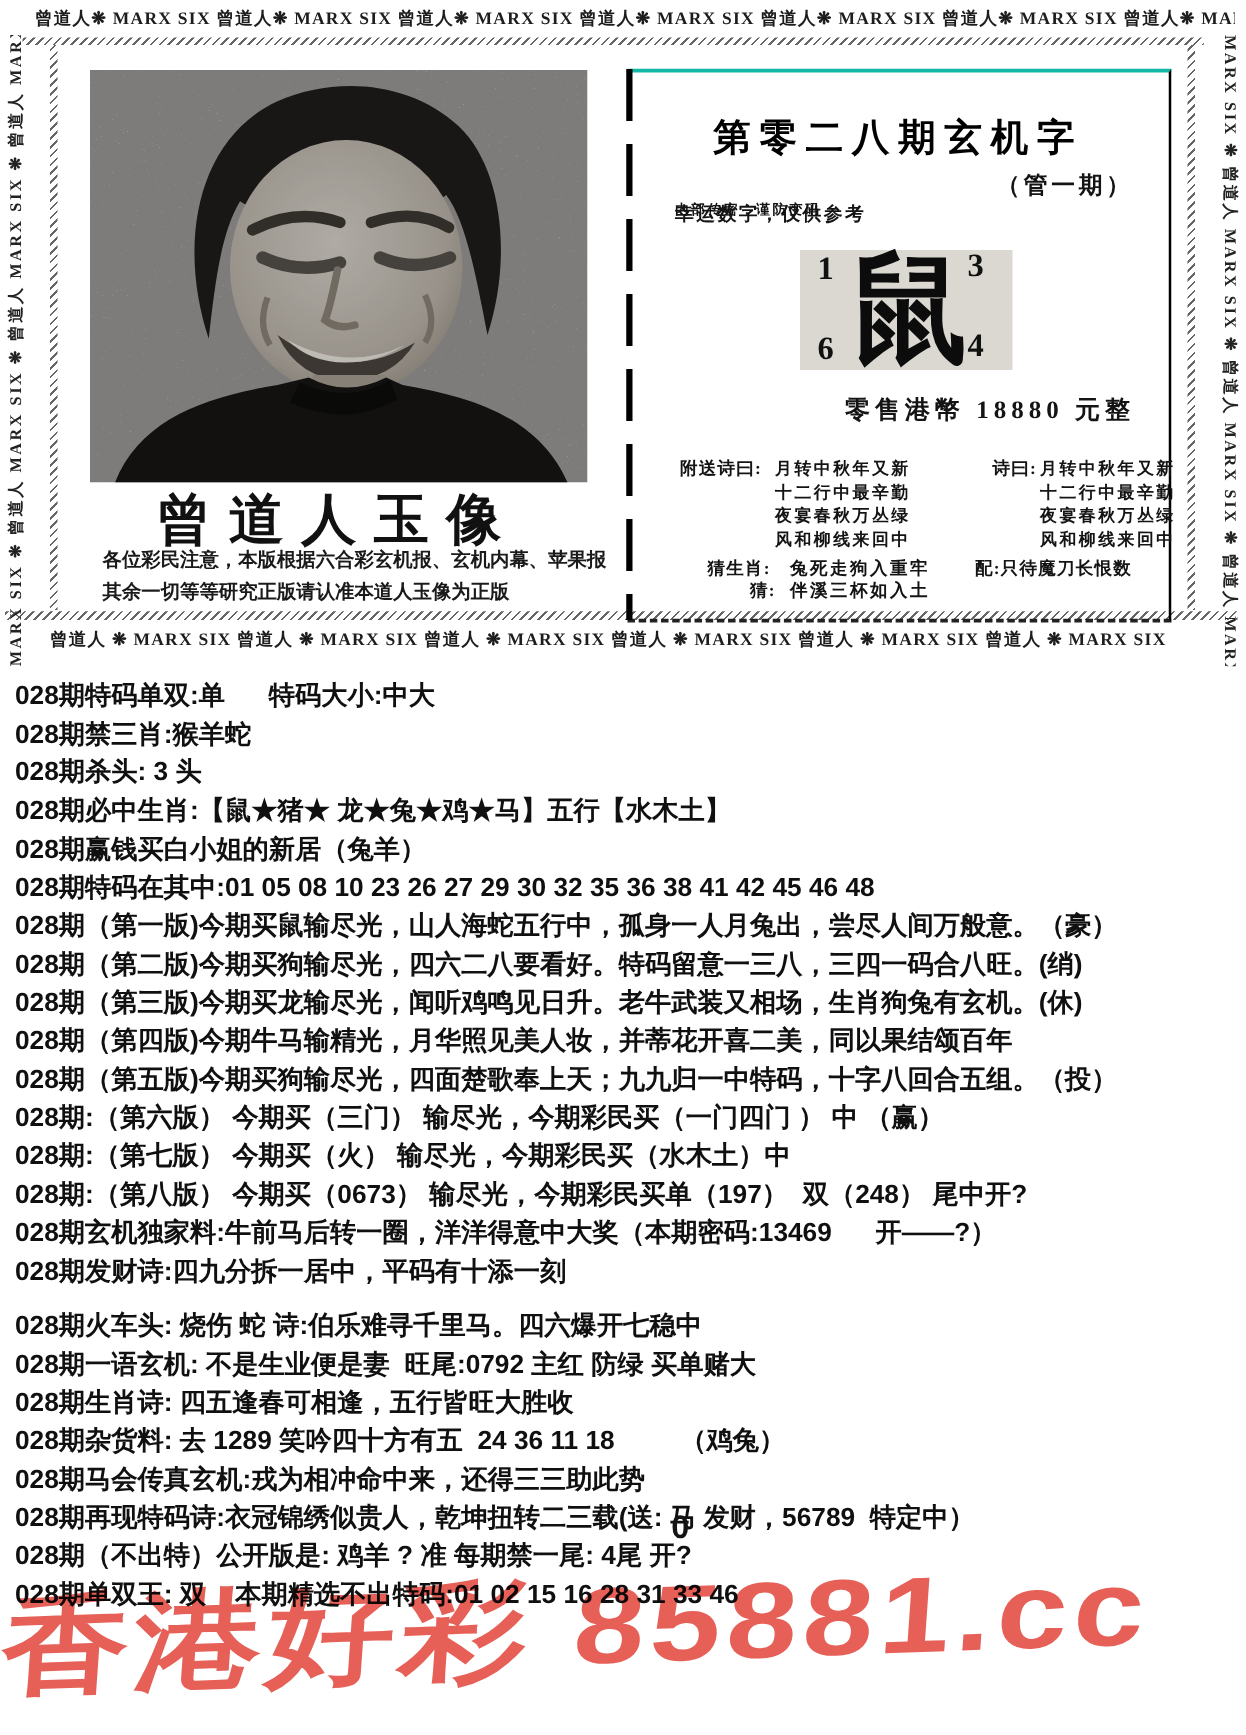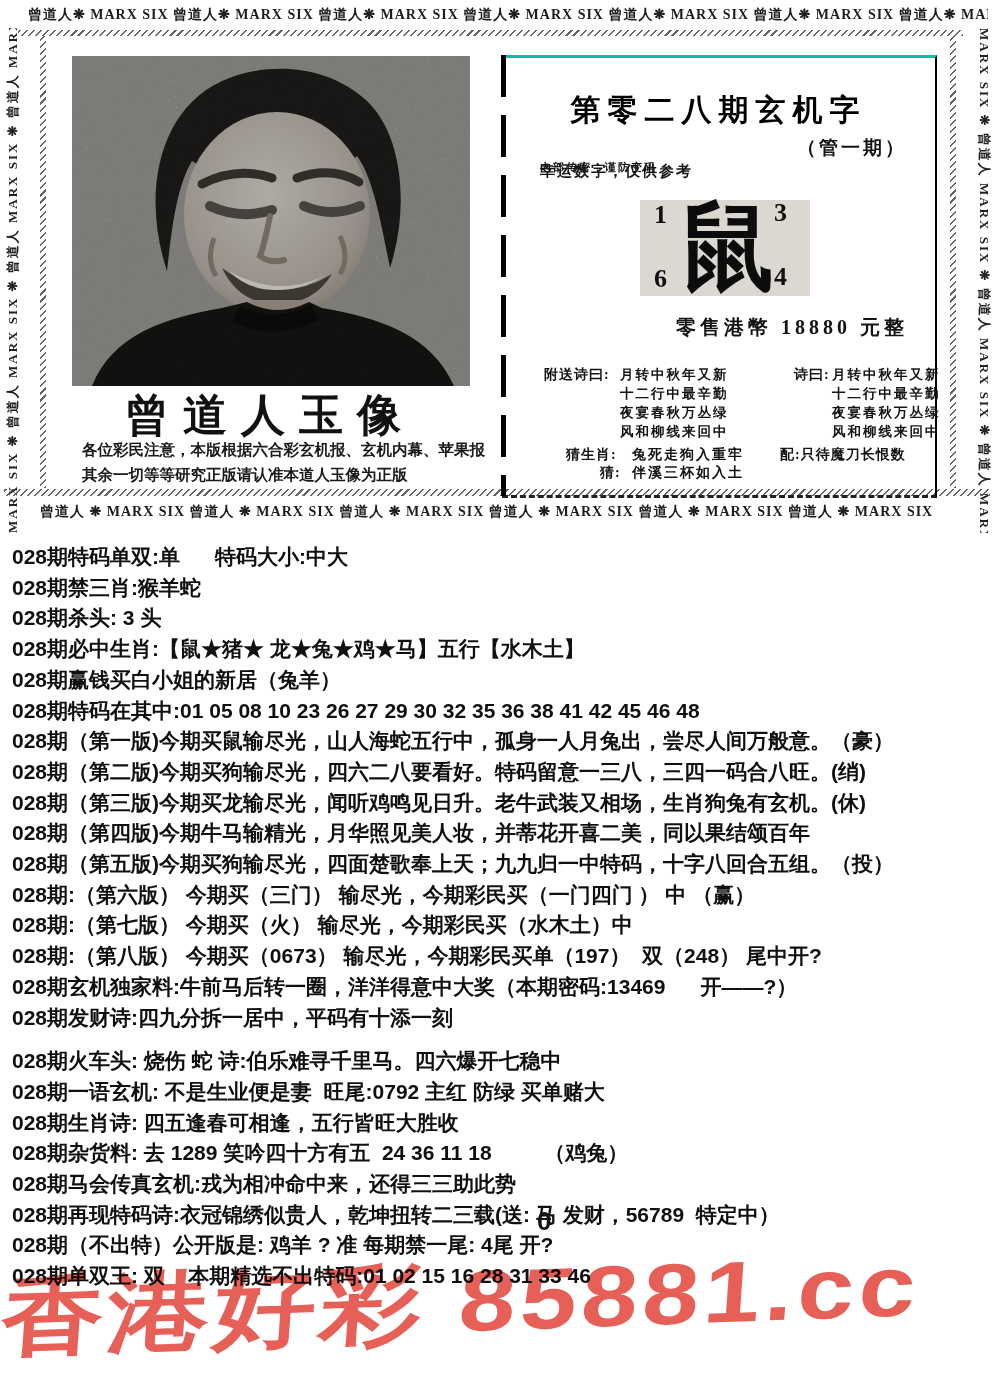--- a/index.html
+++ b/index.html
@@ -20,21 +20,21 @@
   .zz-top{left:18px;top:30px;width:945px;height:6px;}
   .zz-left{left:40px;top:36px;width:6px;height:452px;}
   .zz-right{left:950px;top:36px;width:6px;height:452px;}
   .zz-bottom{left:4px;top:489px;width:986px;height:7px;}
 
   
   .portrait{position:absolute;left:72px;top:56px;width:398px;height:330px;}
   .portrait-caption{position:absolute;left:60px;top:386px;width:420px;text-align:center;
     font-family:"Liberation Serif",serif;font-weight:bold;font-size:44px;letter-spacing:14px;color:#111;}
   .portrait-note{position:absolute;left:82px;top:437px;width:420px;
-    font-family:Liberation Serif, serif;font-weight:bold;font-size:15.5px;line-height:25px;color:#1a1a1a;}
+    font-family:Liberation Mono, monospace;font-weight:bold;font-size:15.5px;line-height:25px;color:#1a1a1a;}
 
   
   .mystic-box{position:absolute;left:502px;top:55px;width:433px;height:437px;
     border-top:3px solid #14b8a6;border-right:2px solid #000;border-bottom:3px dashed #222;}
   .box-left-bar{position:absolute;left:-1px;top:-3px;width:5px;height:441px;
     background:repeating-linear-gradient(180deg,#000 0 42px,transparent 42px 60px);}
   .mb{position:absolute;white-space:nowrap;}
   .mb-title{left:0;top:32px;width:433px;text-align:center;font-family:"Liberation Serif",serif;
     font-weight:bold;font-size:30px;letter-spacing:7px;color:#000;}
   .mb-note1{left:38px;top:80px;font-family:"Liberation Serif",serif;font-weight:bold;font-size:11px;letter-spacing:2px;margin-top:22px;}

